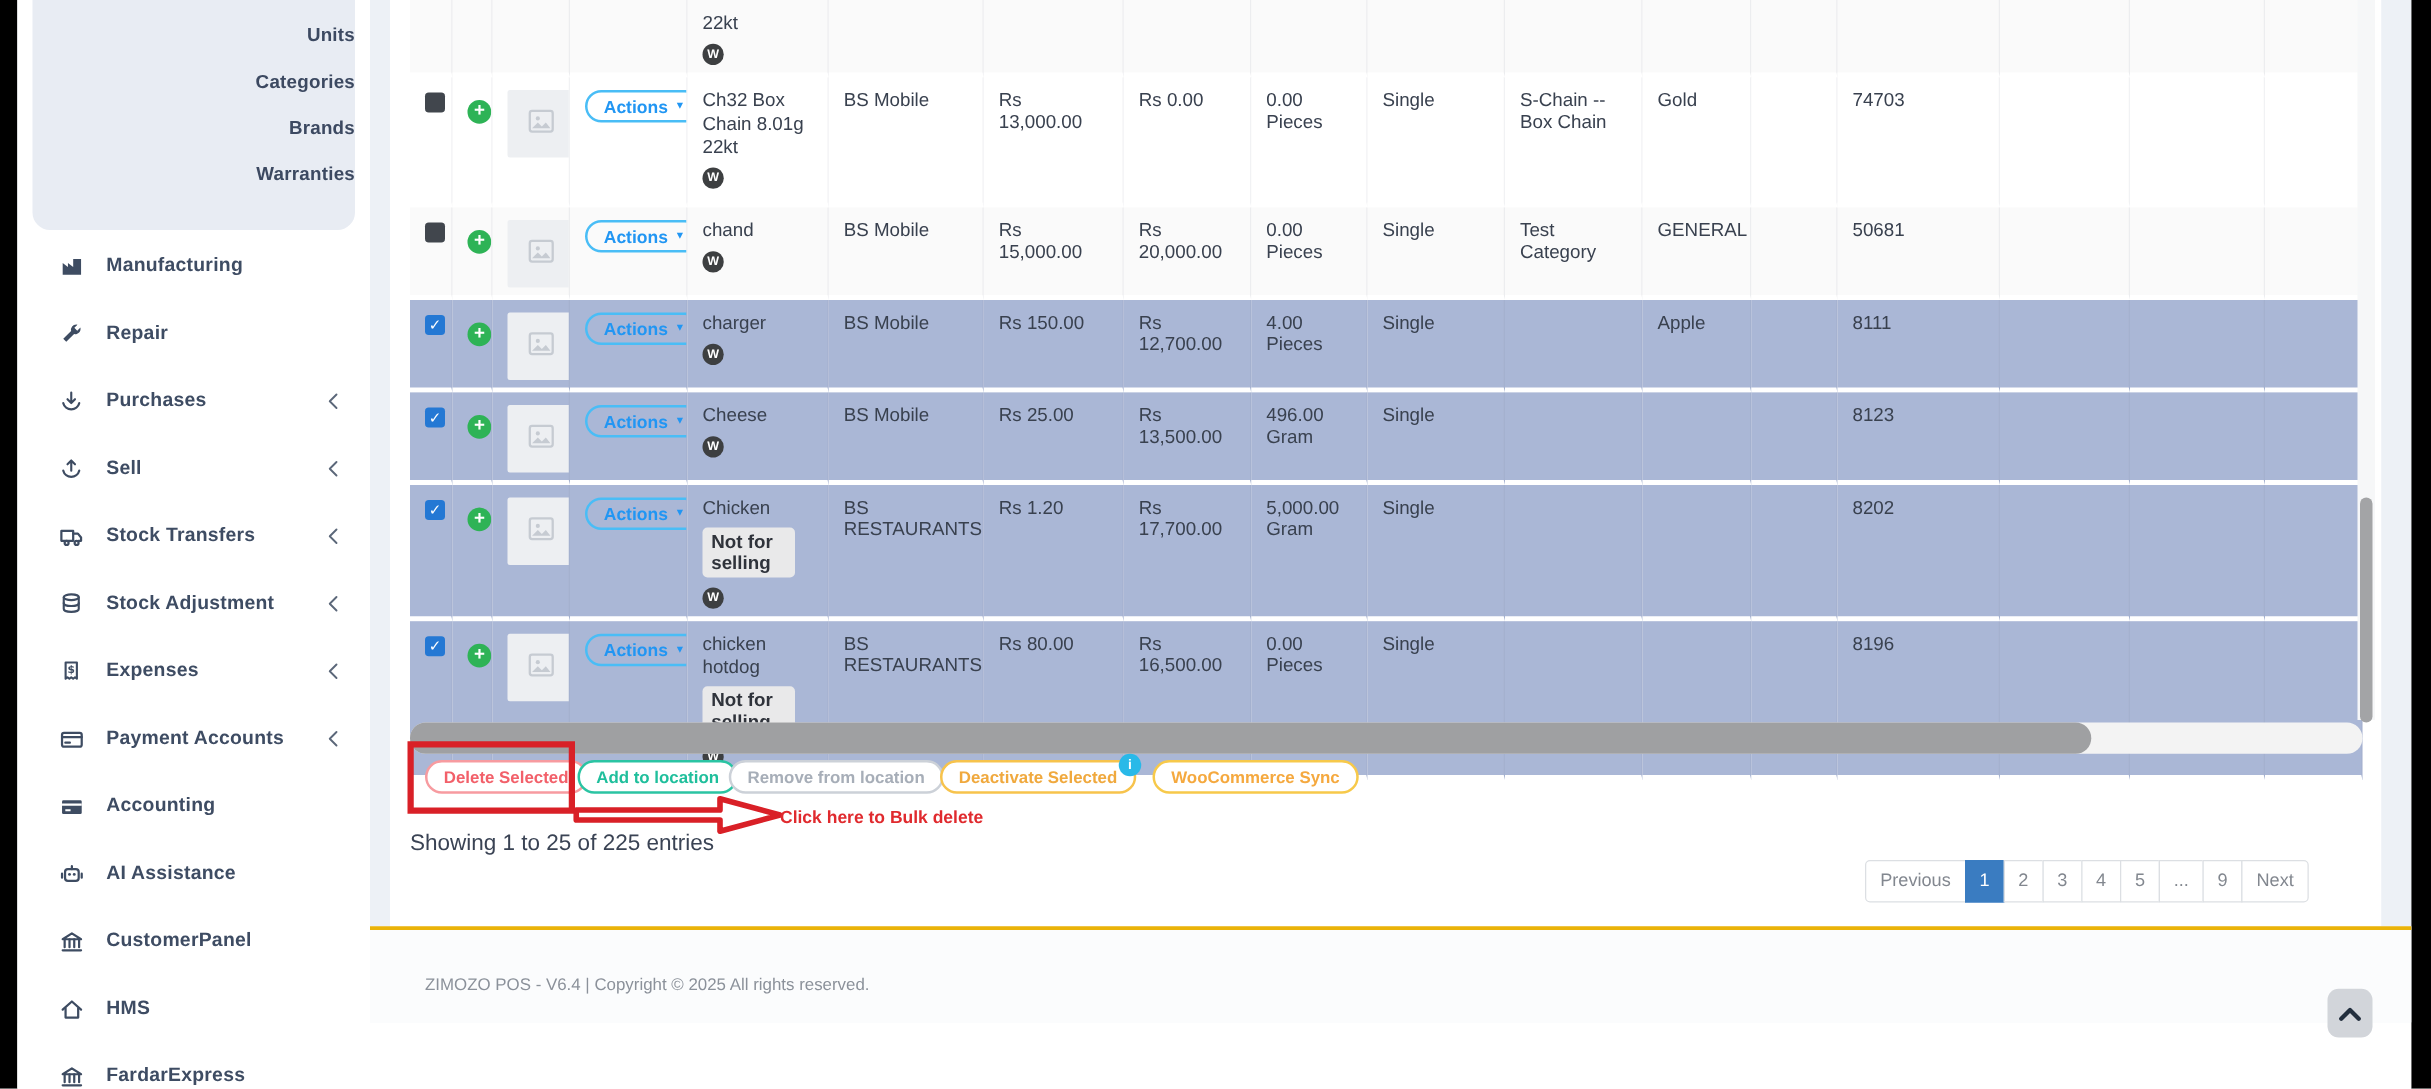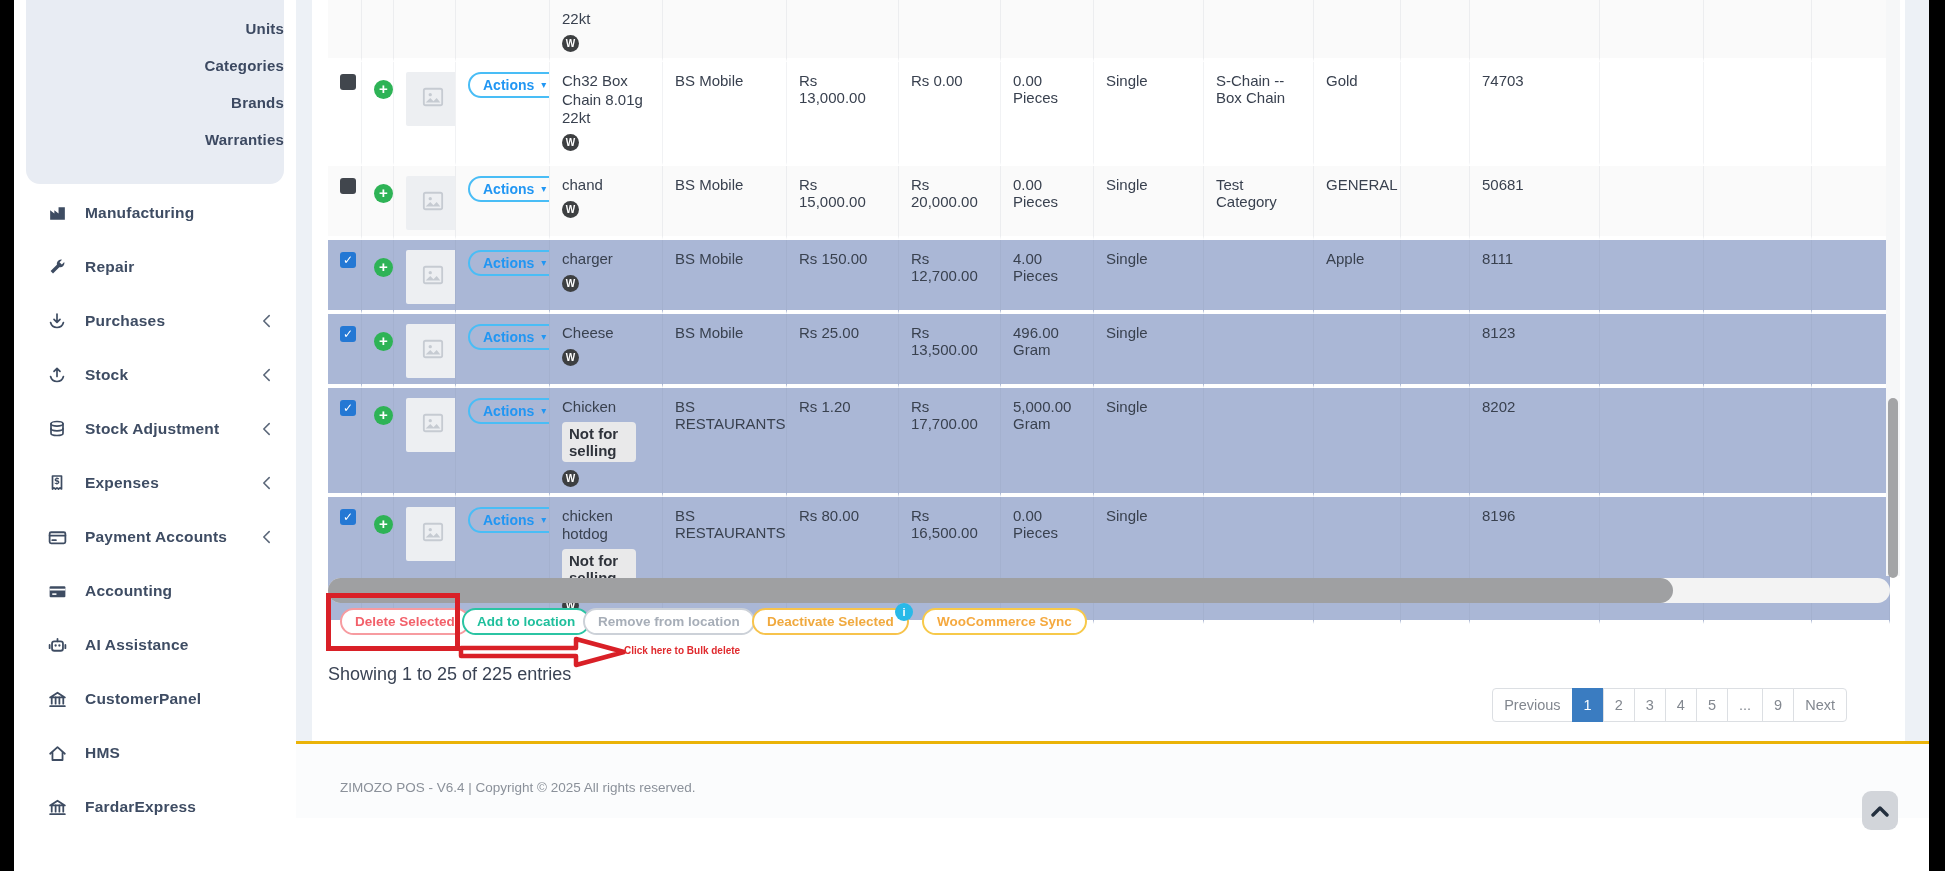--- a/index.html
+++ b/index.html
@@ -68,21 +68,21 @@
   #btn-addloc { left:150px; border-color:#2bc4a3; color:#1fbf9c; }
   #btn-removeloc { left:271px; border-color:#ccd1d8; color:#a7aeb8; }
   #btn-deactivate { left:440px; border-color:#f7c34c; color:#f0a93e;text-align:right; }
   #btn-woosync { left:610px; border-color:#f7c94a; color:#f5a93f; }
   #info-dot { position:absolute; left:583px; top:-5px; width:18px; height:18px; border-radius:50%; background:#29b9e8;
     color:#fff; font-size:11px; font-weight:700; text-align:center; line-height:18px; cursor:pointer; }
 
   
   #anno-rect { position:absolute; left:14px; top:593px; width:134px; height:58px; border:5px solid #d92027; z-index:5; pointer-events:none; }
   #anno-arrow { position:absolute; left:146px; top:634px; z-index:5; pointer-events:none; }
-  #anno-text { position:absolute; left:312px; top:645px; color:#e02a2e; font-size:10px; font-weight:700; z-index:5; }
+  #anno-text { position:absolute; left:312px; top:645px; color:#e02a2e; font-size:14px; font-weight:700; z-index:5; }
 
   #showing { position:absolute; left:16px; top:664px; font-size:18px; color:#3a4354; }
 
   
   #pager { position:absolute; right:58px; top:688px; display:flex; }
   .pg { min-width:30px; height:34px; display:inline-flex; align-items:center; justify-content:center;
     border:1px solid #dcdfe3; margin-left:-1px; background:#fff; color:#82878f; font-size:14.5px; padding:12px 11px; cursor:pointer; }
   .pg:first-child { border-radius:4px 0 0 4px; margin-left:0; }
   .pg:last-child { border-radius:0 4px 4px 0; }
   .pg.active { background:#3a7cc1; border-color:#3a7cc1; color:#fff; }
@@ -141,21 +141,37 @@
             </svg>
           </span>
         </div>
         <div class="nav-item">
           <span class="nav-ic">
             <svg width="20" height="20" viewBox="0 0 20 20">
               <path d="M10 11.5V3.5M7 6.4 10 3.4 13 6.4" stroke="#3e4c62" stroke-width="1.7" fill="none" stroke-linecap="round" stroke-linejoin="round"></path>
               <path d="M3.6 11.5a6.6 6.6 0 0 0 12.8 0" stroke="#3e4c62" stroke-width="1.7" fill="none" stroke-linecap="round" stroke-linejoin="round"></path>
             </svg>
           </span>
-          <span class="nav-label">Stock</span>
+          <span class="nav-label">Sell</span>
+          <span class="nav-chev">
+            <svg width="9" height="14" viewBox="0 0 10 14">
+              <path d="M8 1 2 7l6 6" fill="none" stroke="#5b6779" stroke-width="1.7" stroke-linecap="round" stroke-linejoin="round"></path>
+            </svg>
+          </span>
+        </div>
+        <div class="nav-item">
+          <span class="nav-ic">
+            <svg width="21" height="21" viewBox="0 0 20 20">
+              <rect x="2" y="5.5" width="9" height="7.5" stroke="#3e4c62" stroke-width="1.7" fill="none" stroke-linecap="round" stroke-linejoin="round"></rect>
+              <path d="M11 7.5h3.6l2.4 3v2.5h-2" stroke="#3e4c62" stroke-width="1.7" fill="none" stroke-linecap="round" stroke-linejoin="round"></path>
+              <circle cx="6" cy="14.6" r="1.5" stroke="#3e4c62" stroke-width="1.7" fill="none" stroke-linecap="round" stroke-linejoin="round"></circle>
+              <circle cx="13.6" cy="14.6" r="1.5" stroke="#3e4c62" stroke-width="1.7" fill="none" stroke-linecap="round" stroke-linejoin="round"></circle>
+            </svg>
+          </span>
+          <span class="nav-label">Stock Transfers</span>
           <span class="nav-chev">
             <svg width="9" height="14" viewBox="0 0 10 14">
               <path d="M8 1 2 7l6 6" fill="none" stroke="#5b6779" stroke-width="1.7" stroke-linecap="round" stroke-linejoin="round"></path>
             </svg>
           </span>
         </div>
         <div class="nav-item">
           <span class="nav-ic">
             <svg width="20" height="20" viewBox="0 0 20 20">
               <ellipse cx="10" cy="4.8" rx="6" ry="2.3" stroke="#3e4c62" stroke-width="1.7" fill="none" stroke-linecap="round" stroke-linejoin="round"></ellipse>

